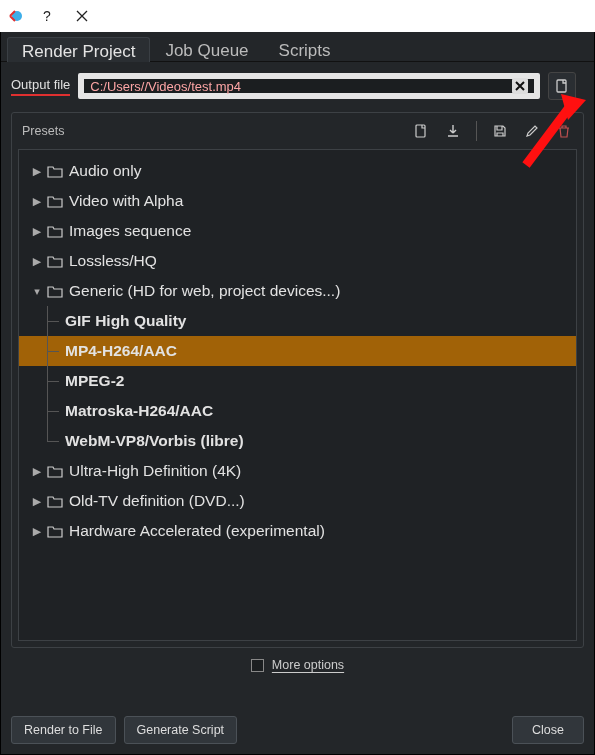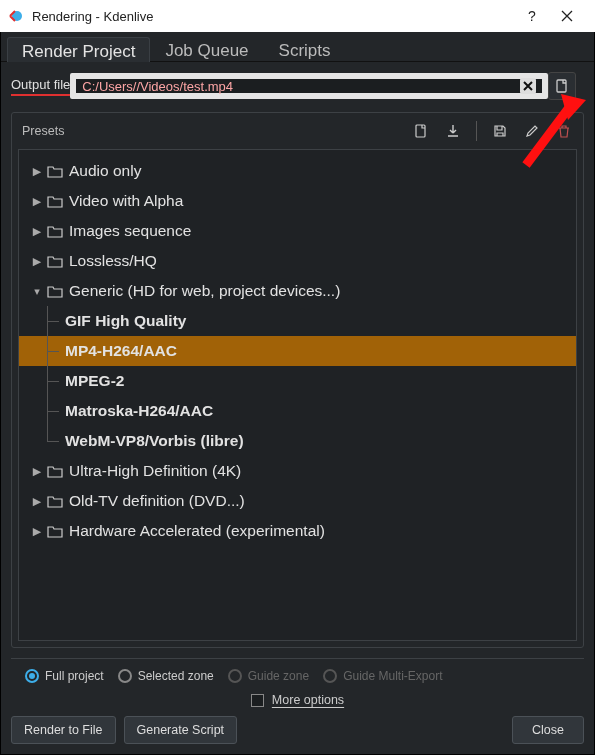--- a/index.html
+++ b/index.html
@@ -10,21 +10,21 @@
   .titlebar .title-text { font-size: 13px; color: #222; flex: 1; }
   .titlebar .win-btn { width: 40px; height: 32px; display: flex; align-items: center; justify-content: center; color: #222; font-size: 14px; }
   .titlebar .help-btn { width: 30px; height: 32px; display:flex;align-items:center;justify-content:center;color:#222;font-size:14px;}
   
   .client { border: 1px solid #000; border-top: none; height: 723px; background:#232629; position:relative; }
   
   .tabs { display:flex; height:30px; background:#232629; border-bottom:1px solid #111; padding-top:4px; padding-left:6px; gap:0; }
   .tab { padding: 4px 14px 6px 14px; font-size:17px; color:#bbb; border:1px solid transparent; border-bottom:none; border-radius:3px 3px 0 0; cursor:pointer; }
   .tab.active { background:#2a2e32; color:#e4e4e4; border-color:#3a3f44; position:relative; top:1px; }
   
-  .output-row { display:flex; align-items:center; padding:10px 18px 8px 10px; }
+  .output-row { display:flex; align-items:center; padding:10px 18px 8px 10px; gap:8px; }
   .output-label { font-size:13px; color:#e0e0e0; padding-bottom:2px; border-bottom:2px solid #e03030; }
   .output-input { flex:1; height:26px; background:#1b1e20; border:6px solid #e5e5e5; border-radius:2px; display:flex; align-items:center; padding:0 6px; color:#fca5a5; font-size:13px; position:relative; }
   .output-input .clear-x { margin-left:auto; width:16px;height:16px;background:#ddd;display:flex;align-items:center;justify-content:center;color:#111;font-size:11px;border-radius:2px;}
   .browse-btn { width:28px;height:28px;border:1px solid #444;border-radius:3px;display:flex;align-items:center;justify-content:center;color:#ccc;background:#2a2e32;}
   
   .inner-panel { margin: 4px 10px 10px 10px; border:1px solid #3d4145; border-radius:3px; padding:8px 0 0 0; background:#232629; height:536px; display:flex; flex-direction:column; }
   .presets-header { display:flex; align-items:center; padding:0 10px 8px 10px; }
   .presets-title { font-size:12.5px; color:#bbb; flex:1; }
   .presets-tools { display:flex; align-items:center; gap:14px; }
   .tool-icon { width:18px;height:18px;color:#ccc; display:flex;align-items:center;justify-content:center;}
@@ -62,21 +62,20 @@
 </head>
 <body>
 
 <div class="titlebar">
   <span class="app-icon">
     <svg viewBox="0 0 18 18">
         <circle cx="9" cy="9" r="5" fill="#3daee9"></circle>
         <path d="M2 9 L7 4 M2 9 L7 14" stroke="#e03030" stroke-width="2" fill="none"></path>
       </svg>
   </span>
-  <span class="title-text">Rendering - Kdenlive</span>
   <span class="help-btn">?</span>
   <span class="win-btn">
     <svg width="12" height="12" viewBox="0 0 12 12">
         <path d="M1 1 L11 11 M11 1 L1 11" stroke="#222" stroke-width="1.3"></path>
       </svg>
   </span>
 </div>
 
 <div class="client">
 
@@ -224,38 +223,20 @@
         <span class="folder">
             <svg width="16" height="14" viewBox="0 0 16 14">
               <path d="M1 3h5l1 2h8v8H1z" fill="none" stroke="#ccc" stroke-width="1.2"></path>
             </svg>
           </span>
         <span class="row-label">Hardware Accelerated (experimental)</span>
       </div>
     </div>
   </div>
 
-  <div class="options-row">
-    <label class="opt">
-      <span class="radio checked"></span>
-      <span>Full project</span>
-    </label>
-    <label class="opt">
-      <span class="radio"></span>
-      <span>Selected zone</span>
-    </label>
-    <label class="opt disabled">
-      <span class="radio"></span>
-      <span>Guide zone</span>
-    </label>
-    <label class="opt disabled">
-      <span class="radio"></span>
-      <span>Guide Multi-Export</span>
-    </label>
-  </div>
 
   <div class="more-row">
     <span class="checkbox"></span>
     <span class="more-link">More options</span>
   </div>
 
   <div class="button-row">
     <div class="btn">Render to File</div>
     <div class="btn">Generate Script</div>
     <div class="spacer"></div>

